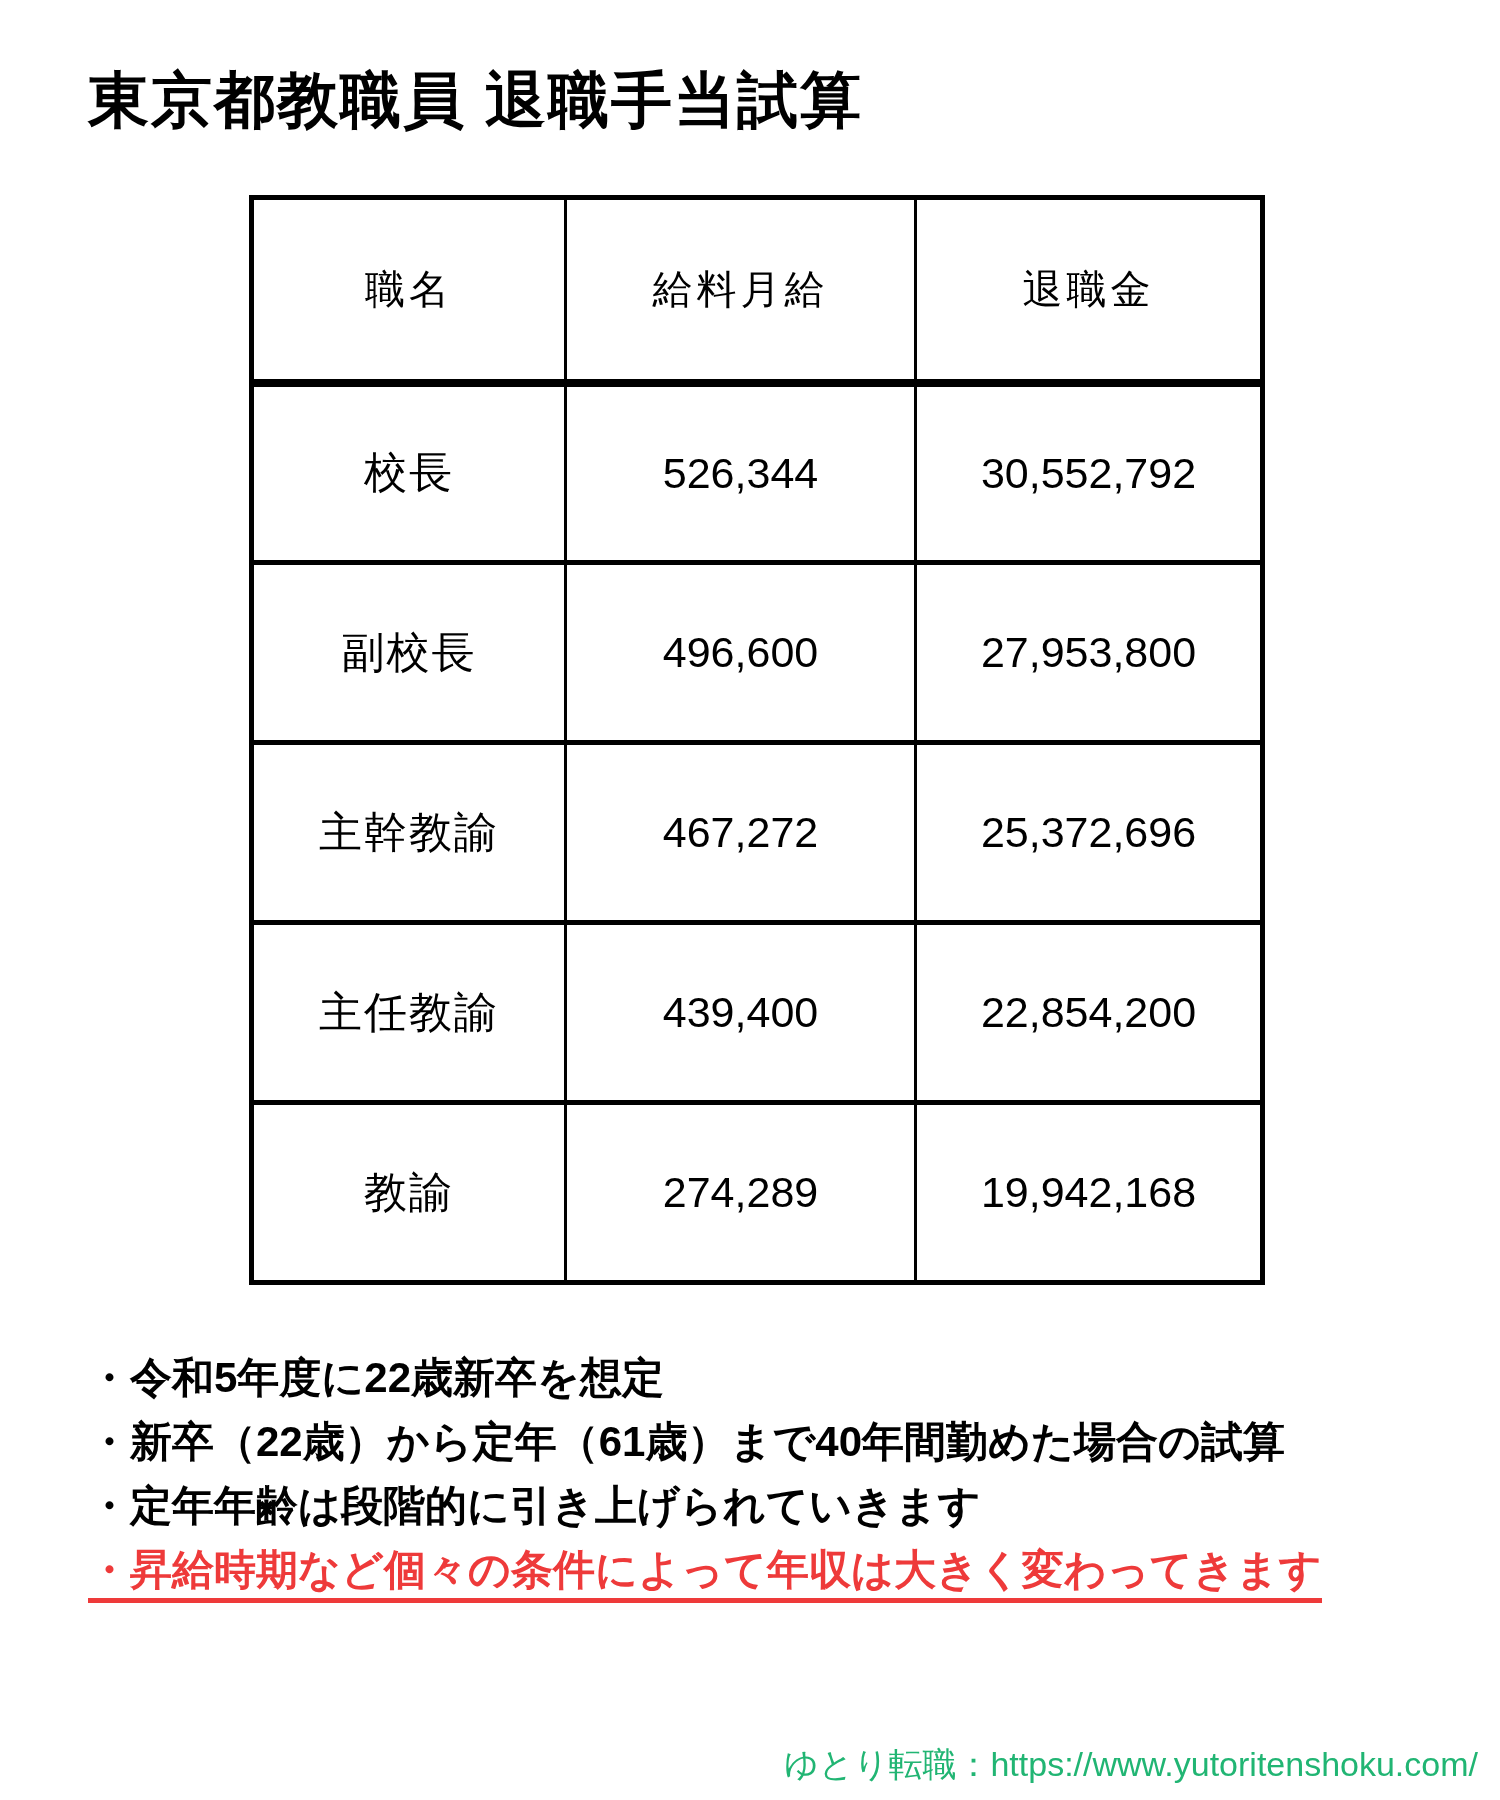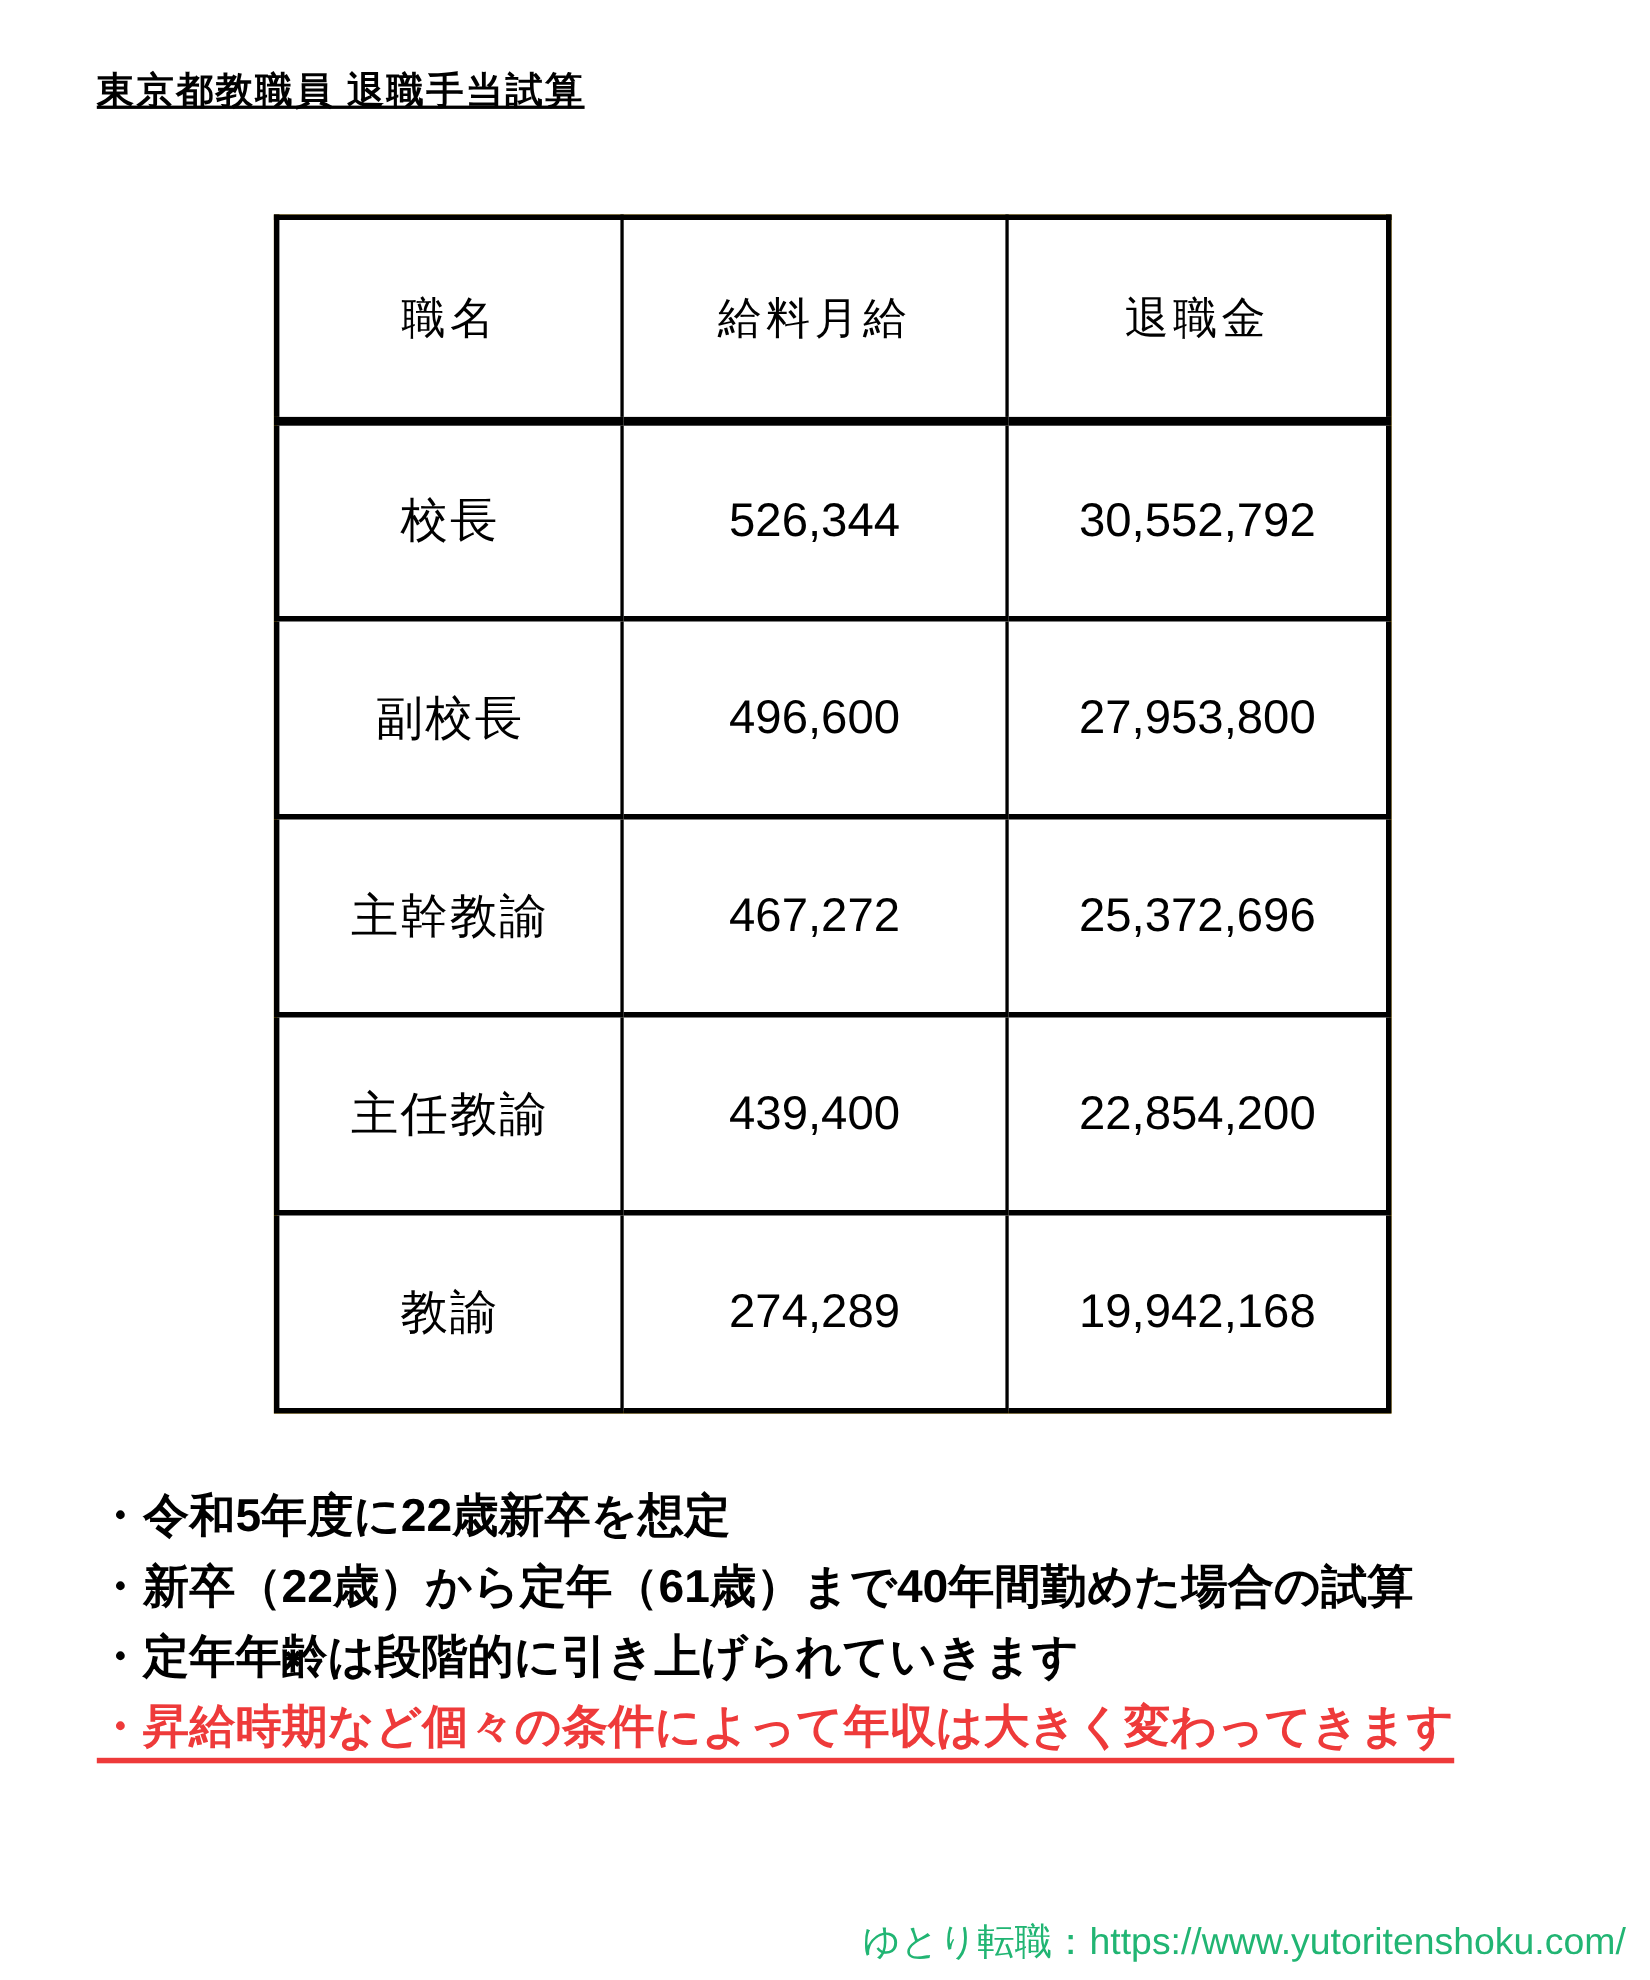--- a/index.html
+++ b/index.html
@@ -15,39 +15,38 @@
     position: relative;
     font-family: "Liberation Sans", "DejaVu Sans", sans-serif;
     color: var(--ink);
     overflow: hidden;
   }
 
   .page-title {
     position: absolute;
     left: 88px;
     top: 60px;
-    font-size: 34px;
+    font-size: 61px;
     font-weight: 700;
     letter-spacing: 2px;
     white-space: nowrap;
-    text-decoration: underline;
   }
 
   .salary-table-wrap {
     position: absolute;
     left: 249px;
     top: 195px;
   }
   table.salary-table {
     border-collapse: collapse;
     table-layout: fixed;
     width: 1011px;
     height: 1083px;
     border: 5px solid var(--ink);
-    background: #eab308;
+    background: #701a75;
   }
   table.salary-table th,
   table.salary-table td {
     border-left: 3px solid var(--ink);
     border-right: 3px solid var(--ink);
     text-align: center;
     vertical-align: middle;
     font-weight: 400;
     background: #ffffff;
   }

